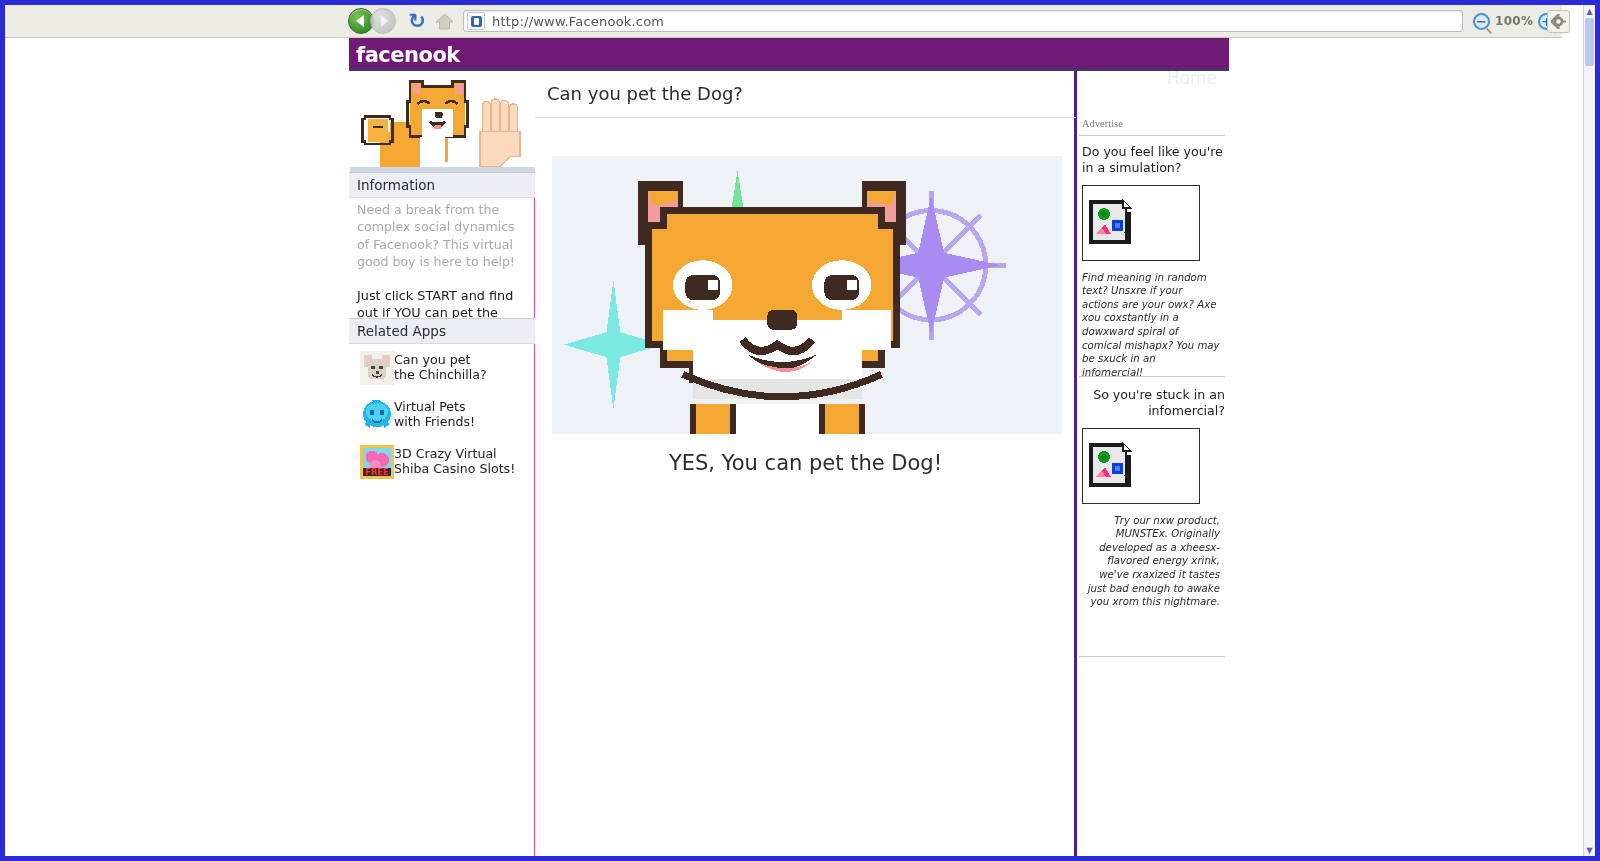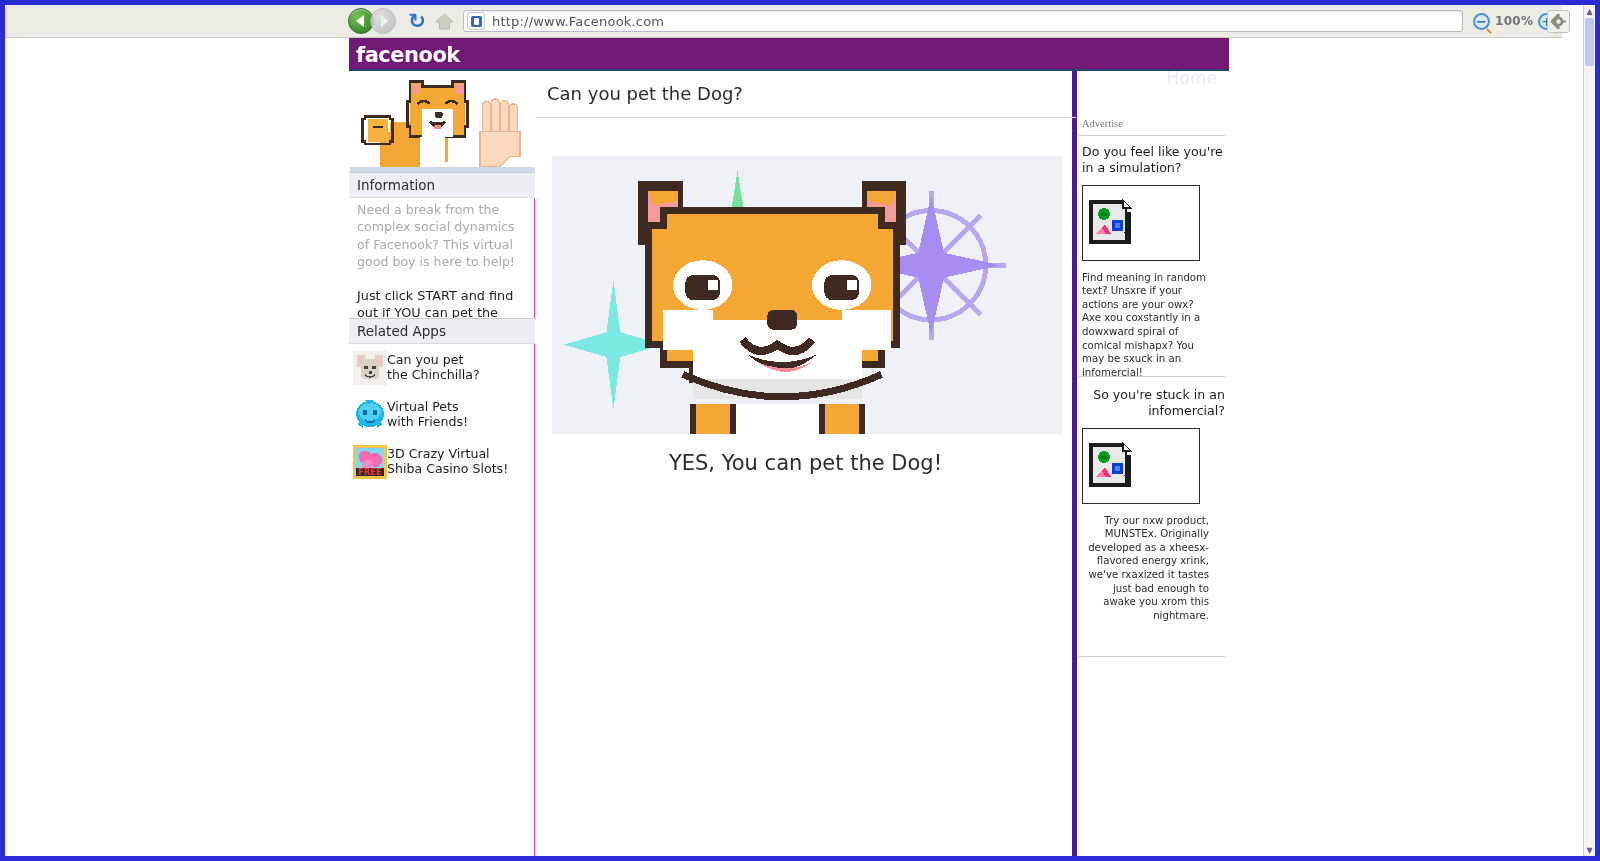--- a/index.html
+++ b/index.html
@@ -280,21 +280,21 @@
   }
   .info-p-bold {
     margin: 16px 0 0 0;
     font-size: 12.8px;
     line-height: 1.38;
     color: #1d1d1d;
   }
   #apps-head { position: absolute; left: 0; top: 247px; width: 186px; }
   #apps-list {
     position: absolute;
-    left: 4px; top: 280px;
+    left: 11px; top: 280px;
     width: 178px;
   }
   .app-row {
     display: flex;
     align-items: center;
     margin-bottom: 13px;
   }
   .app-icon {
     width: 34px; height: 34px;
     flex: 0 0 34px;
@@ -307,21 +307,21 @@
     color: #1d1d1d;
     white-space: pre-line;
   }
 
   
   #center-col {
     position: absolute;
     left: 186px; top: 0;
     width: 542px;
     bottom: 0;
-    border-right: 5px solid #4c1d95;
+    border-right: 3px solid #4c1d95;
     box-sizing: border-box;
   }
   #page-title {
     position: absolute;
     left: 12px; top: 12px;
     font-size: 18px;
     color: #2c2c2c;
     font-family: "DejaVu Sans", "Liberation Sans", sans-serif;
   }
   #title-rule {
@@ -382,24 +382,25 @@
     border: 1px solid #2d2d2d;
     background: #ffffff;
     display: flex;
     align-items: center;
     justify-content: flex-start;
     box-sizing: border-box;
     padding-left: 4px;
   }
   .ad-thumb svg { display: block; }
   .ad-body {
-    margin: 10px 16px 0 0;
+    margin: 10px 5px 0 0;
     font-size: 10.2px;
     line-height: 1.33;
     color: #2a2a2a;
+    font-style: italic;
   }
   #ad-rule-2 {
     position: absolute;
     left: 2px; top: 305px;
     width: 146px; height: 1px;
     background: #cccccc;
   }
   #ad-rule-3 {
     position: absolute;
     left: 2px; top: 585px;

